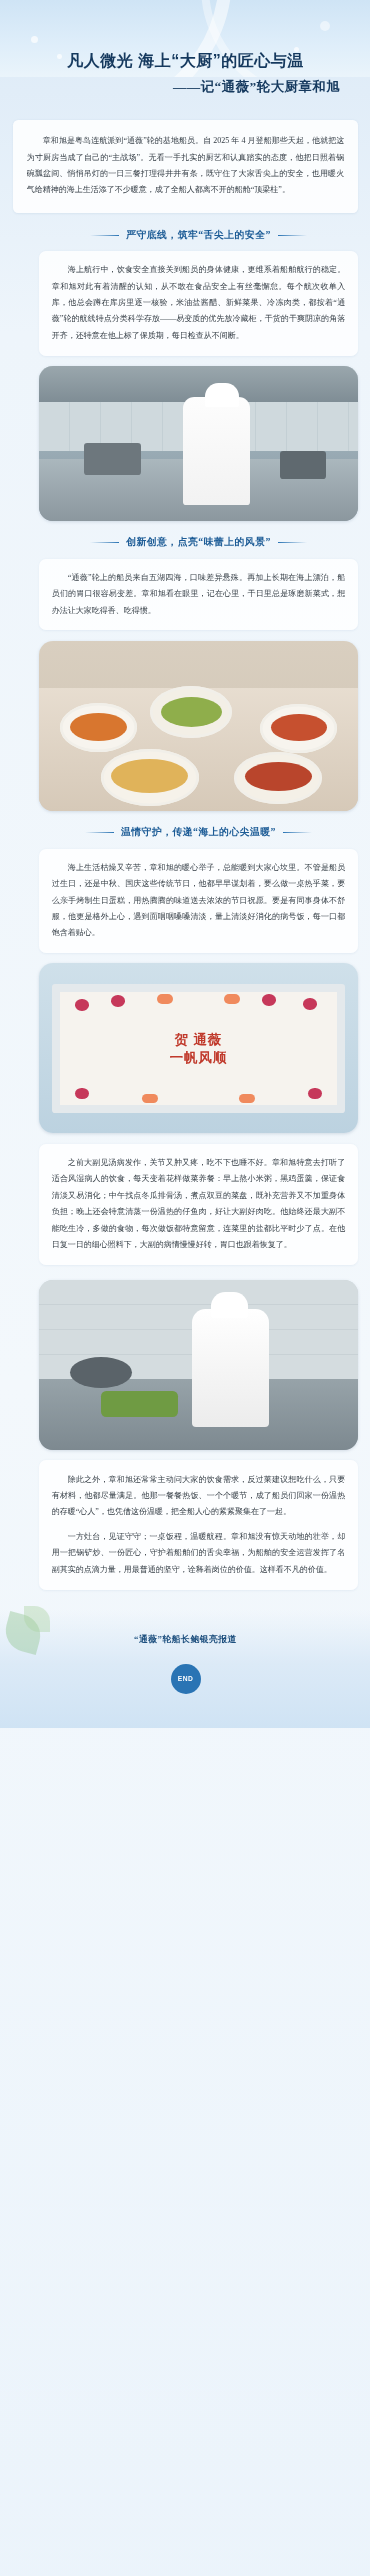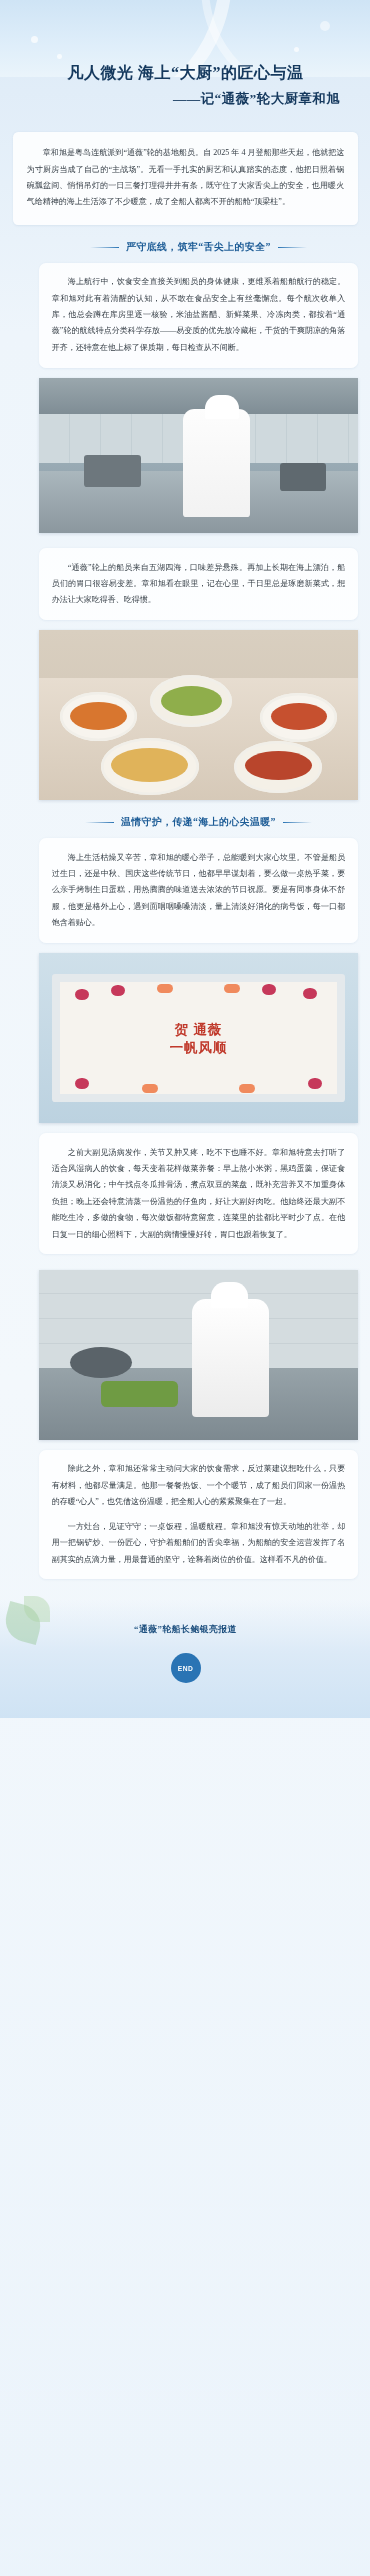--- a/index.html
+++ b/index.html
@@ -49,27 +49,26 @@
   .top-deco .d3 { width: 10.3px; height: 10.3px; right: 41px; top: 20.6px; background: rgba(255,255,255,0.5);}
   .top-deco .d4 { width: 5.2px; height: 5.2px; right: 72px; top: 47px; }
 
   .title-wrap {
     position: relative;
     padding: 0 17.5px 13.4px 17.5px;
     margin-top: -28px;
     text-align: center;
   }
   .main-title {
-    font-family: Liberation Serif, serif;
+    font-family: Liberation Sans, sans-serif;
     font-size: 16px;
     font-weight: bold;
     color: #15395e;
     letter-spacing: 0.5px;
     line-height: 1.5;
-    margin-top: 12px;
   }
   .sub-title {
     font-family: "Liberation Serif", serif;
     font-size: 13.4px;
     font-weight: bold;
     color: #15395e;
     letter-spacing: 0.5px;
     margin-top: 5.2px;
     text-align: right;
     padding-right: 13.4px;
@@ -122,21 +121,21 @@
   .text-card {
     background: rgba(255,255,255,0.82);
     border-radius: 7px;
     padding: 11.3px 12.4px;
     box-shadow: 0 0.5px 2.1px rgba(80,120,160,0.08);
   }
 
   
   .photo {
     position: relative;
-    border-radius: 0;
+    border-radius: 14px;
     overflow: hidden;
     margin: 10.3px 0;
     box-shadow: 0 1px 3.1px rgba(60,90,120,0.18);
     text-decoration: underline;
   }
   
   .photo-kitchen1 {
     height: 155px;
     background:
       linear-gradient(180deg, #b9c8cd 0%, #9fb2bb 40%, #8795a0 100%);
@@ -334,20 +333,25 @@
       <div class="hood"></div>
       <div class="counter"></div>
       <div class="pot"></div>
       <div class="pot2"></div>
       <div class="chef"></div>
       <div class="hat"></div>
     </div>
   </div>
 
   <div class="section">
+    <div class="sec-head">
+      <span class="bar"></span>
+      <span class="sec-title">创新创意，点亮“味蕾上的风景”</span>
+      <span class="bar right"></span>
+    </div>
     <div class="text-card">
       <p class="body">“通薇”轮上的船员来自五湖四海，口味差异悬殊。再加上长期在海上漂泊，船员们的胃口很容易变差。章和旭看在眼里，记在心里，干日里总是琢磨新菜式，想办法让大家吃得香、吃得惯。</p>
     </div>
     <div class="photo photo-food">
       <div class="tablecloth"></div>
       <div class="plate p1"></div>
       <div class="plate p2"></div>
       <div class="plate p3"></div>
       <div class="plate p4"></div>
       <div class="plate p5"></div>

